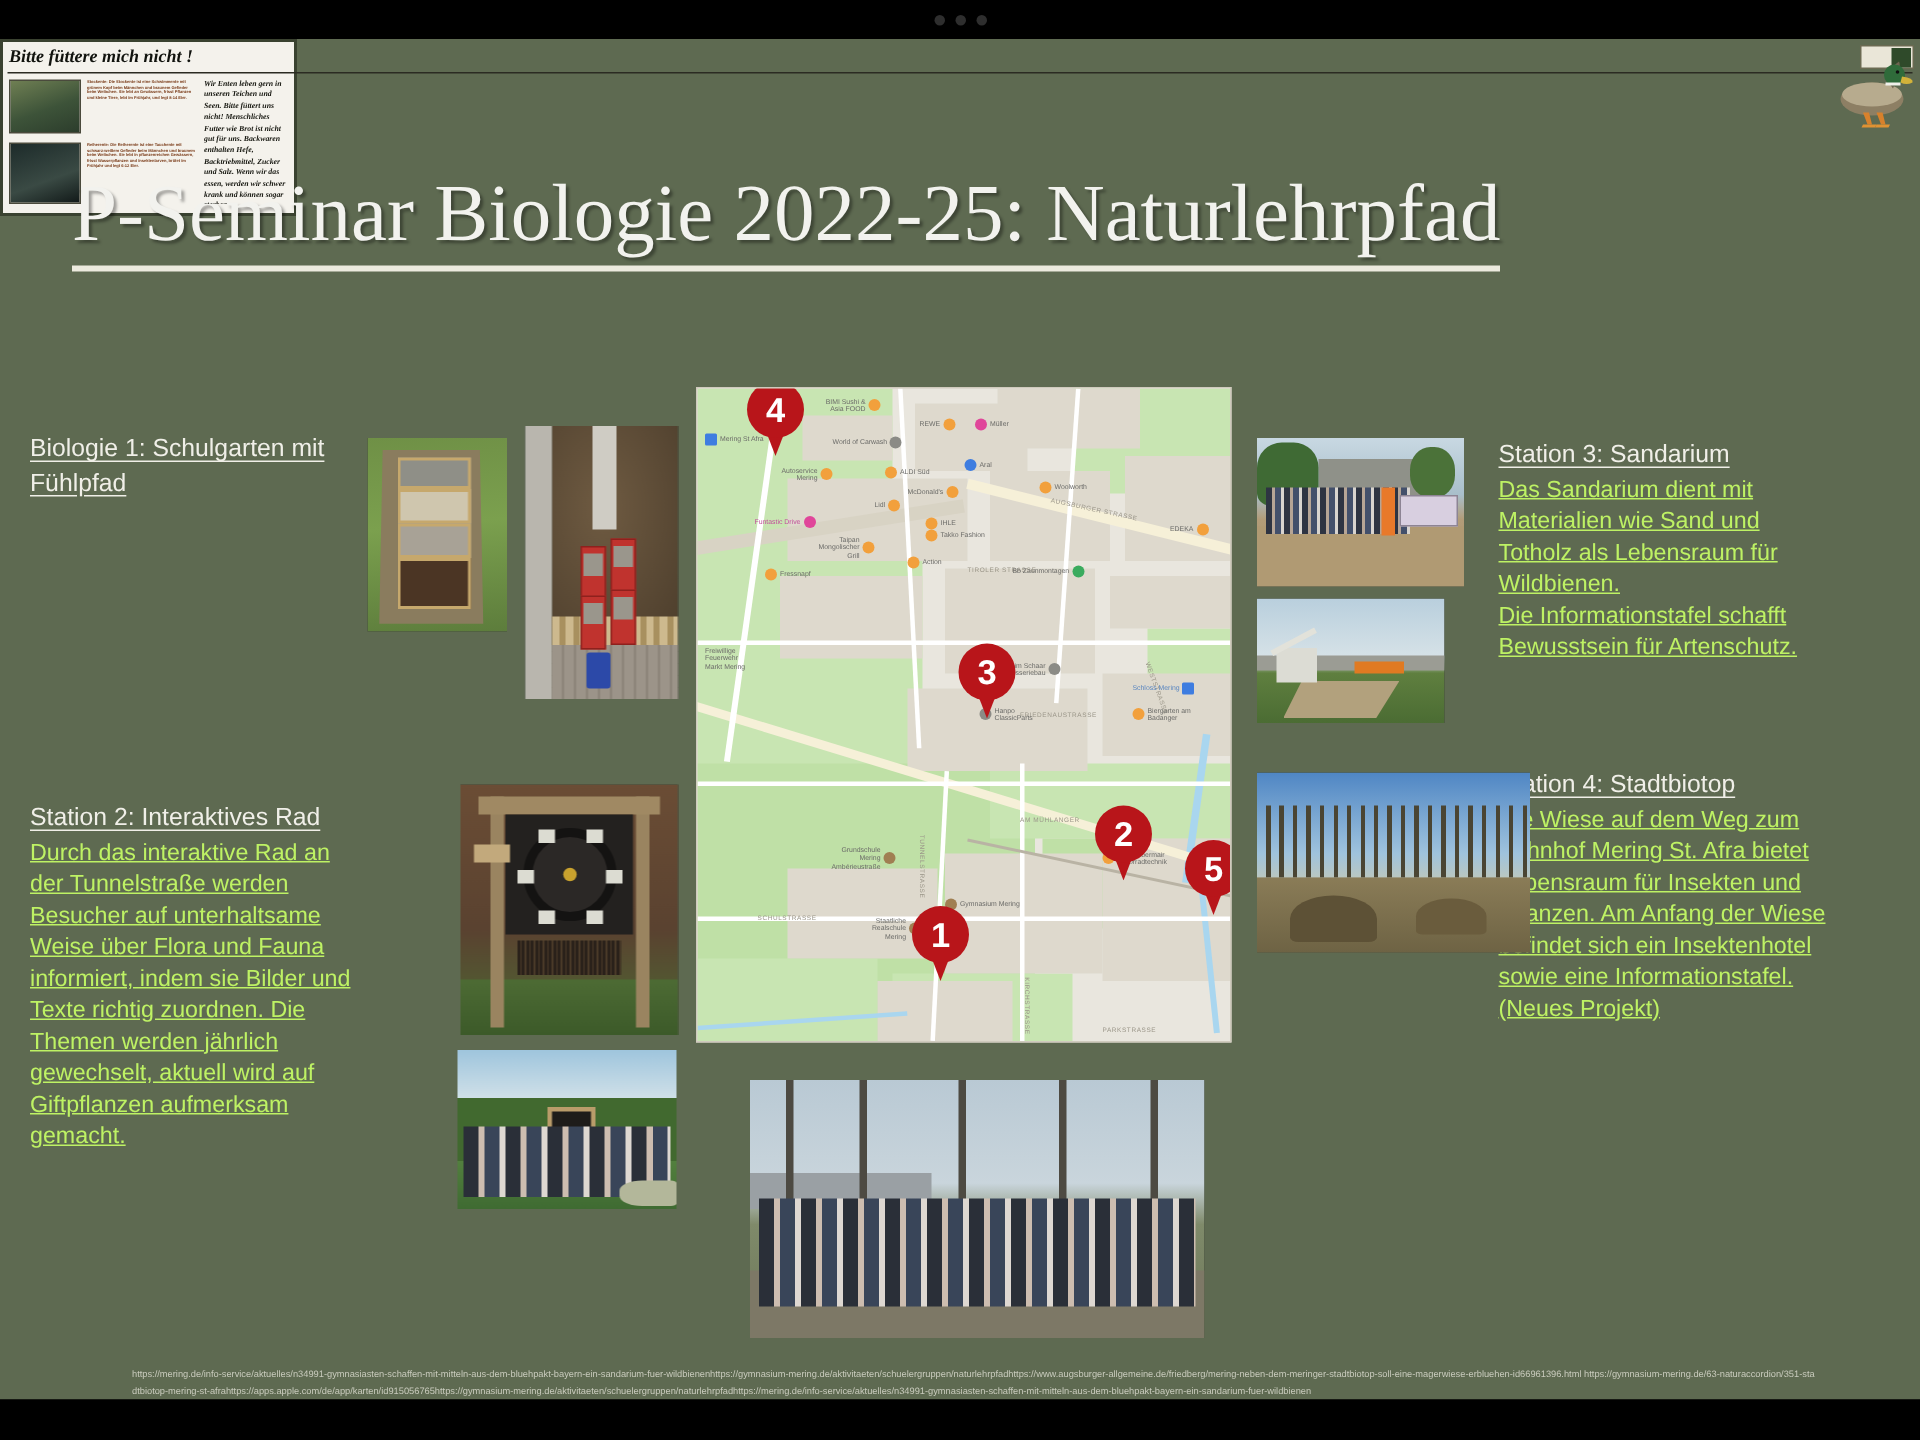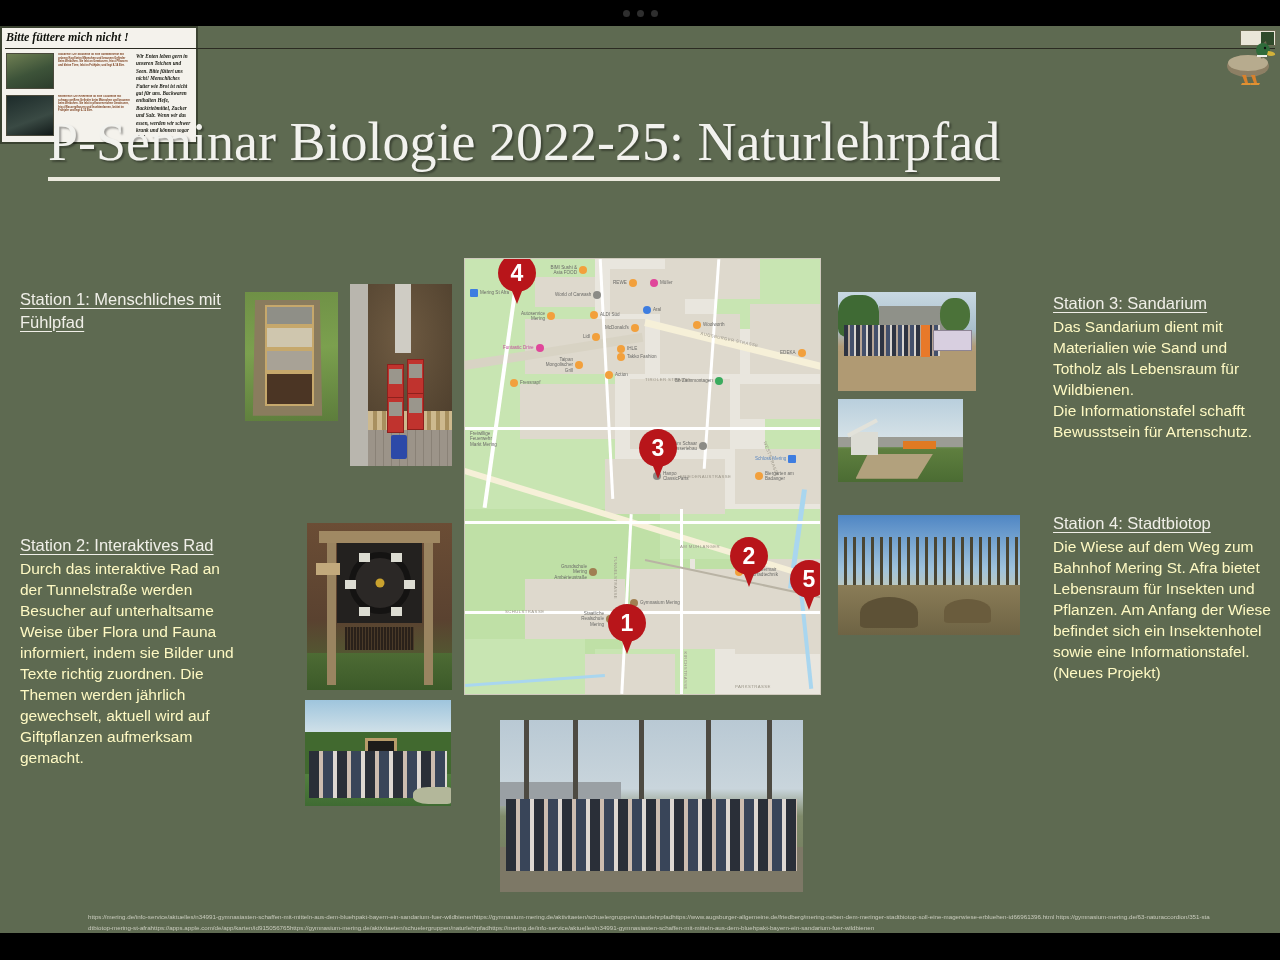--- a/index.html
+++ b/index.html
@@ -32,26 +32,26 @@
     position: absolute; left: 48px; top: 85px; width: 1190px;
     font-family: "Liberation Serif", serif;
     font-size: 54px; color: #f2f2ee; letter-spacing: 0px;
     text-shadow: 2px 2px 2px rgba(0,0,0,.35);
   }
   .title .tx { display: inline-block; border-bottom: 4px solid #eceade; padding-bottom: 4px; }
 
   
   .col { position: absolute; width: 222px; color: #e8e6de; }
   .col.left  { left: 20px; }
-  .col.right { left: 1053px; }
+  .col.right { left: 999px; }
   .st-head {
     font-size: 16.5px; line-height: 22.5px; color: #f0efe8;
     text-decoration: underline; text-underline-offset: 3px; margin-bottom: 1px;
   }
-  .st-body { font-size: 15.5px; line-height: 21px; color: #fef9c3; }
+  .st-body { font-size: 15.5px; line-height: 21px; color: #bef264; text-decoration: underline; }
 
   
   .ph { position: absolute; overflow: hidden; background: #3c4436; }
 
   
   .p-garden { left: 245px; top: 266px; width: 93px; height: 129px; }
   .gp-grass { position:absolute; inset:0; background:
       linear-gradient(175deg,#6f9046 0%,#7ba04e 45%,#5d7d3c 100%); }
   .gp-soil { position:absolute; left:10%; top:5%; width:72%; height:90%;
       background:#8a7c5e; transform: perspective(120px) rotateX(4deg); }
@@ -230,21 +230,21 @@
     <span class="dot"></span>
   </div>
 
   <div class="slide">
 
     <div class="title">
       <span class="tx">P-Seminar Biologie 2022-25: Naturlehrpfad</span>
     </div>
 
     <div class="col left" style="top:262px;">
-      <div class="st-head">Station 1: Menschliches mit Fühlpfad</div>
+      <div class="st-head">Biologie 1: Schulgarten mit Fühlpfad</div>
     </div>
 
     <div class="col left" style="top:508px;">
       <div class="st-head">Station 2: Interaktives Rad</div>
       <div class="st-body">Durch das interaktive Rad an der Tunnelstraße werden Besucher auf unterhaltsame Weise über Flora und Fauna informiert, indem sie Bilder und Texte richtig zuordnen. Die Themen werden jährlich gewechselt, aktuell wird auf Giftpflanzen aufmerksam gemacht.</div>
     </div>
 
     <div class="col right" style="top:266px;">
       <div class="st-head">Station 3: Sandarium</div>
       <div class="st-body" style="white-space:pre-line">Das Sandarium dient mit Materialien wie Sand und Totholz als Lebensraum für Wildbienen.

